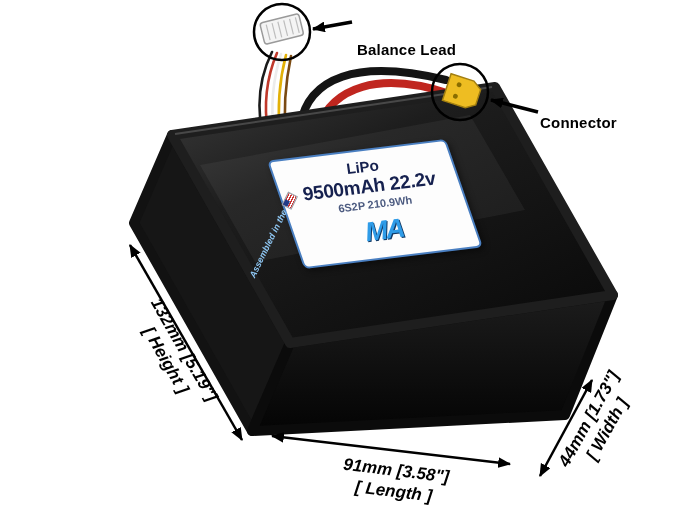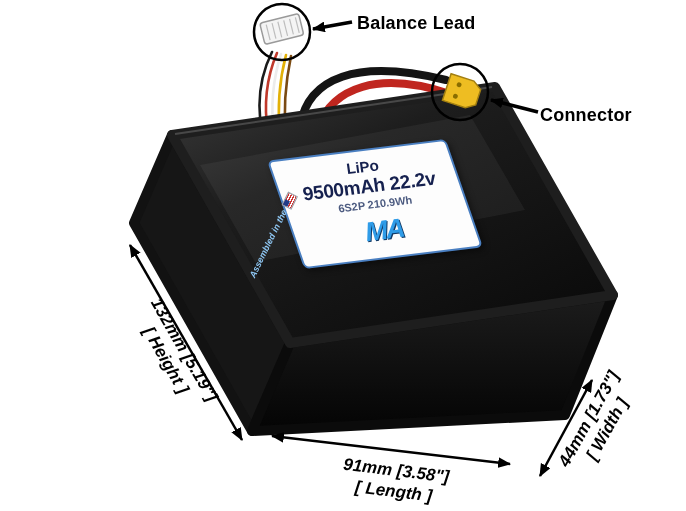--- a/index.html
+++ b/index.html
@@ -4,25 +4,25 @@
 <style>
   html,body { margin:0; padding:0; background:#ffffff; }
   .stage {
     position:relative; width:686px; height:511px; overflow:hidden;
     background:#ffffff; font-family:"Liberation Sans", sans-serif;
   }
   svg.gfx { position:absolute; left:0; top:0; }
 
   
   .callout {
-    position:absolute; font-weight:bold; font-size:18px; color:#000;
-    letter-spacing:.2px; white-space:nowrap;
+    position:absolute; font-weight:bold; font-size:15px; color:#000;
+    letter-spacing:.2px; white-space:nowrap;margin-top:28px;
   }
   #callout-balance  { left:357px; top:13px;  }
-  #callout-connector{ left:540px; top:105px; }
+  #callout-connector{ left:540px; top:86px; }
 
   
   .dim {
     position:absolute; display:flex; flex-direction:column; align-items:center;
     justify-content:center; font-weight:bold; font-style:italic; color:#000;
     text-align:center; white-space:nowrap;
   }
   .dim span { font-size:17px; line-height:21px; }
   #dim-height { left:90px;  top:332px; width:170px; height:46px; transform:rotate(60deg); }
   #dim-length { left:295px; top:458px; width:200px; height:46px; transform:rotate(7deg); }

